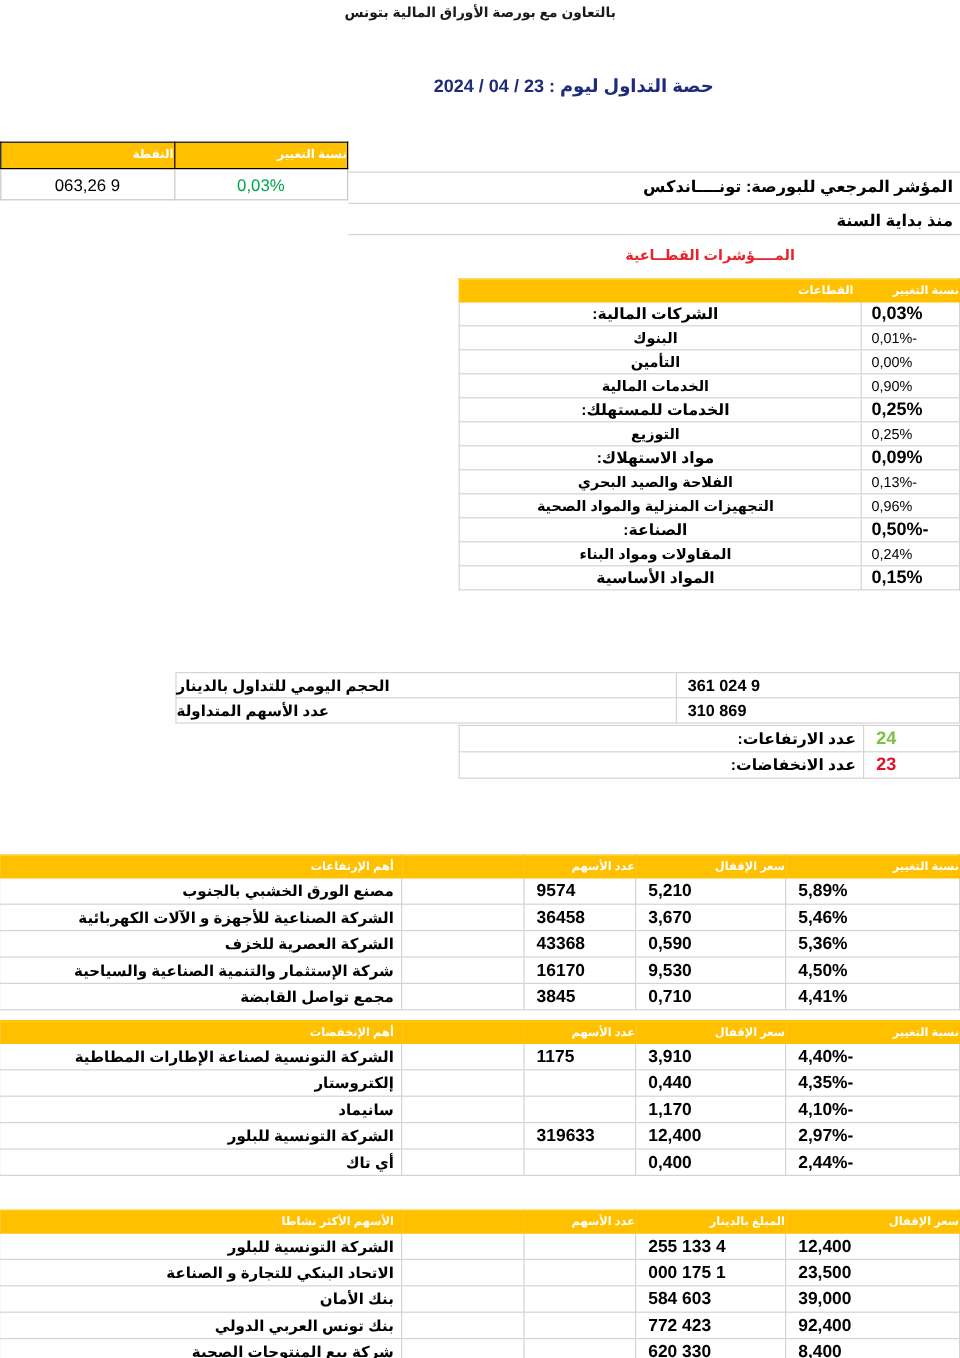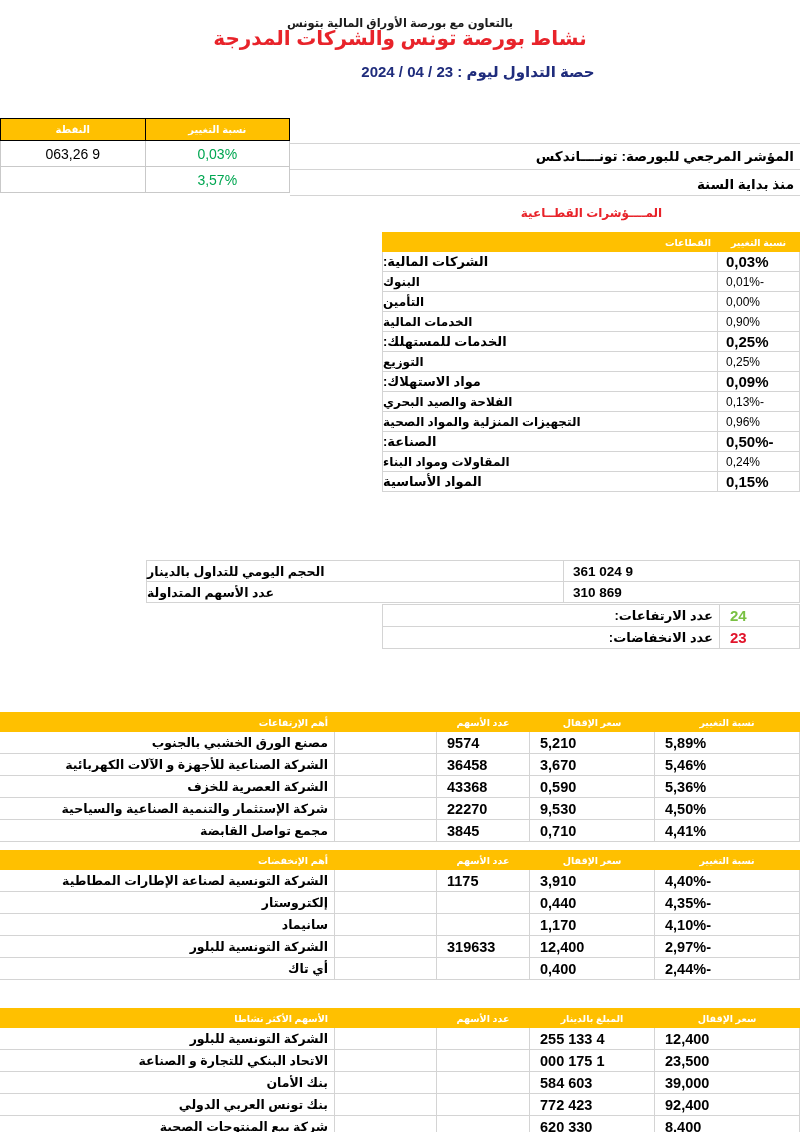--- a/index.html
+++ b/index.html
@@ -16,21 +16,21 @@
     position: relative;
     color: #000;
   }
   .page { position: relative; width: 800px; height: 1132px; }
 
   
   .coop-line {
     position: absolute; top: 0px; right: 0px; width: 800px;
     text-align: center;
     font-size: 11.5px; font-weight: bold; color: #1a1a1a;
-    padding-top: 16px;
+    padding-top: 3px;
     letter-spacing: 0px;
   }
   .main-title {
     position: absolute; top: 26px; right: 0; width: 800px;
     text-align: center;
     font-size: 20px; font-weight: bold; color: #E8232A;
     letter-spacing: 0.2px;
   }
   .sub-title {
     position: absolute; top: 63px; right: 0; width: 644px;
@@ -41,21 +41,21 @@
   
   table { border-collapse: collapse; table-layout: fixed; }
   td, th { padding: 0; margin: 0; }
 
   .hdr {
     background: #FFC000;
     color: #ffffff;
     font-size: 9.5px;
     font-weight: bold;
     height: 19px;
-    text-align: center;
+    text-align: right;
     vertical-align: middle;
     border: 1px solid #FFC000;
   }
   .hdr.right { text-align: right; padding-right: 6px; }
   .cell {
     border: 1px solid #d4d4d4;
     height: 22px;
     vertical-align: middle;
     font-size: 13.5px;
     background: #fff;
@@ -103,21 +103,21 @@
     width: 417px;
   }
   .sector-table .c-pct { width: 82px; }
   .sector-table .c-nm  { width: 335px; }
   .sector-table td.cell { height: 20px; }
   .sector-table .bold-row .c-pct-v { font-size: 15px; font-weight: bold; }
   .sector-table .bold-row .c-nm-v  { font-size: 13px; font-weight: bold; }
   .sector-table .thin-row .c-pct-v { font-size: 12px; font-weight: normal; }
   .sector-table .thin-row .c-nm-v  { font-size: 12px; font-weight: bold; }
   .cpv { text-align: left; padding-left: 8px; }
-  .cnv { text-align: left; padding-right: 8px; }
+  .cnv { text-align: center; padding-right: 8px; }
 
   
   .stats-table {
     position: absolute; top: 560px; right: 0px; width: 653px;
   }
   .stats-table .c-v { width: 236px; }
   .stats-table .c-l { width: 417px; }
   .stats-table td.cell { height: 21px; }
 
   .count-table {
@@ -141,36 +141,31 @@
   .movers td.cell { height: 22px; }
   .movers .v { text-align: left; padding-left: 10px; font-size: 14.5px; font-weight: bold; }
   .movers .n { text-align: right; padding-right: 6px; font-size: 12.5px; font-weight: bold; }
 </style>
 </head>
 <body>
 
 <div class="page">
 
   <div class="coop-line">بالتعاون مع بورصة الأوراق المالية بتونس</div>
-  <div class="main-title">نشاط بورصة تونس والشركات المدرجة</div>
   <div class="sub-title">حصة التداول ليوم : 23 / 04 / 2024</div>
 
   <table class="index-table">
     <tbody>
         <tr>
       <th class="hdr">نسبة التغيير</th>
       <th class="hdr">النقطة</th>
     </tr>
     <tr>
       <td class="val pct-green">0,03%</td>
       <td class="val">9 063,26</td>
-    </tr>
-    <tr>
-      <td class="val pct-green">3,57%</td>
-      <td class="val"></td>
     </tr>
   </tbody>
     </table>
 
   <div class="index-row-line" style="top:118px; right:0; width:510px; height:26px; border-bottom:1px solid #d4d4d4;"></div>
   <div class="index-label" style="top:148px; right:6px; width:500px;">المؤشر المرجعي للبورصة: تونــــاندكس</div>
   <div class="index-row-line" style="top:144px; right:0; width:510px; height:26px; border-bottom:1px solid #d4d4d4;"></div>
   <div class="index-label" style="top:176px; right:6px; width:500px;">منذ بداية السنة</div>
   <div class="index-row-line" style="top:170px; right:0; width:510px; height:26px; border-bottom:1px solid #d4d4d4;"></div>
 
@@ -291,21 +286,21 @@
     <tr>
       <td class="cell c-pct v">5,36%</td>
       <td class="cell c-prc v">0,590</td>
       <td class="cell c-shr v">43368</td>
       <td class="blank c-gap"></td>
       <td class="cell c-nm n">الشركة العصرية للخزف</td>
     </tr>
     <tr>
       <td class="cell c-pct v">4,50%</td>
       <td class="cell c-prc v">9,530</td>
-      <td class="cell c-shr v">22270</td>
+      <td class="cell c-shr v">16170</td>
       <td class="blank c-gap"></td>
       <td class="cell c-nm n">شركة الإستثمار والتنمية الصناعية والسياحية</td>
     </tr>
     <tr>
       <td class="cell c-pct v">4,41%</td>
       <td class="cell c-prc v">0,710</td>
       <td class="cell c-shr v">3845</td>
       <td class="blank c-gap"></td>
       <td class="cell c-nm n">مجمع تواصل القابضة</td>
     </tr>

